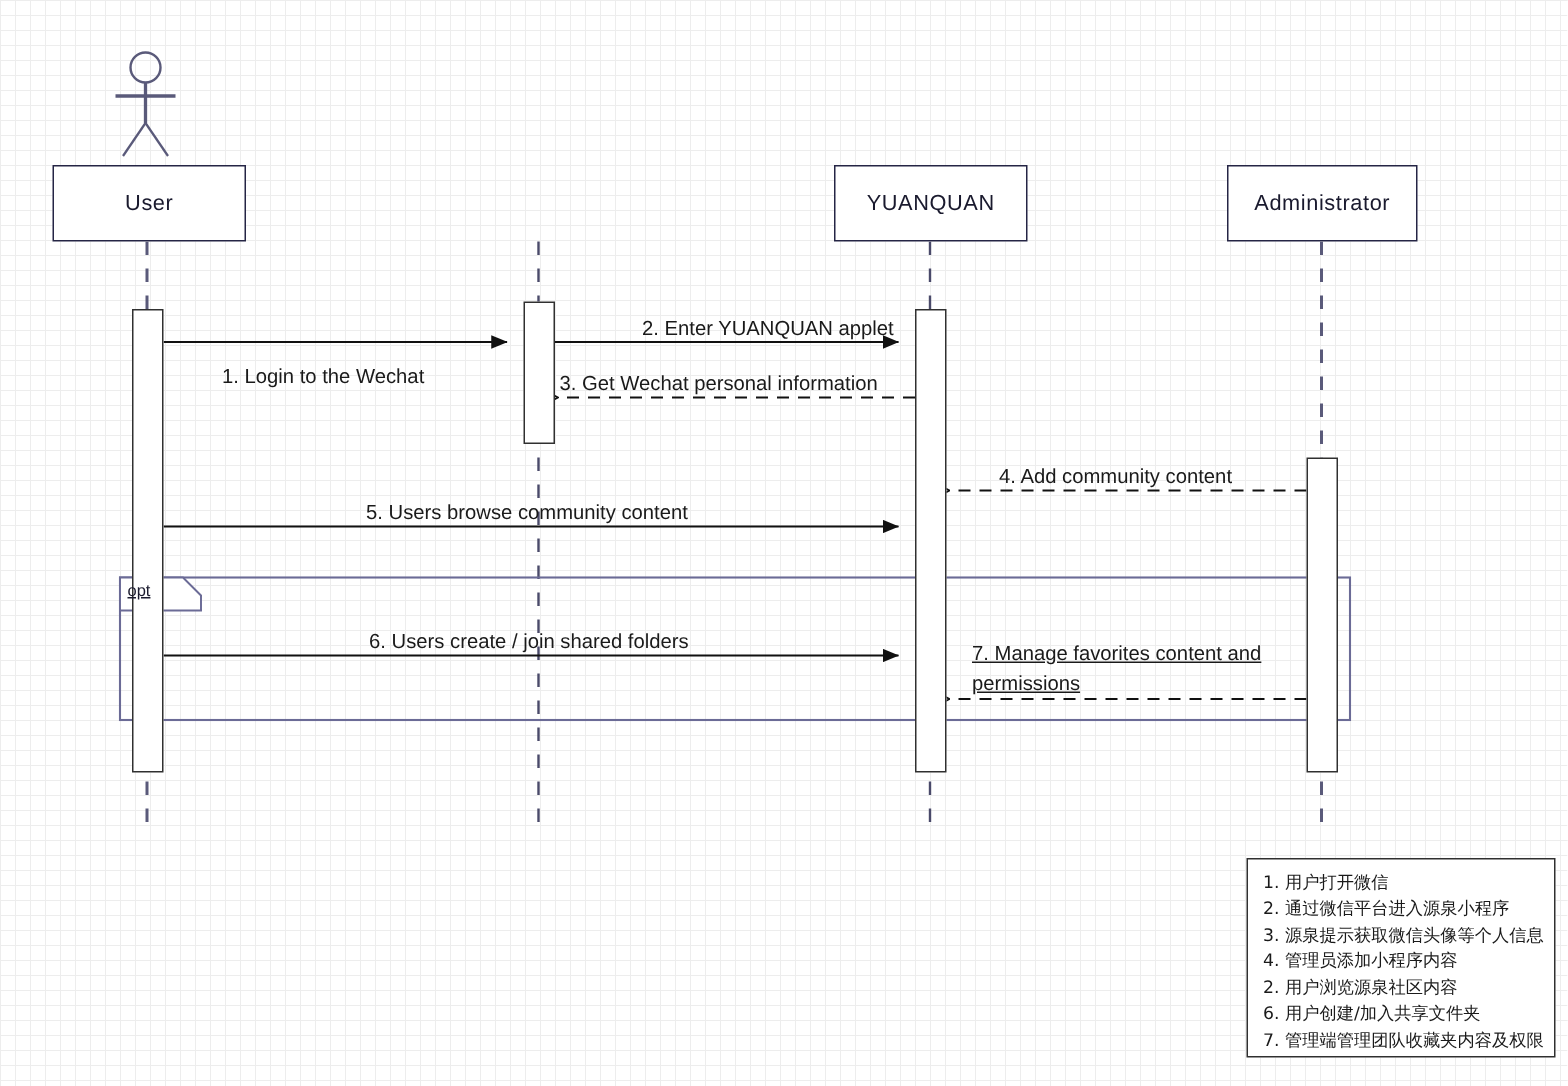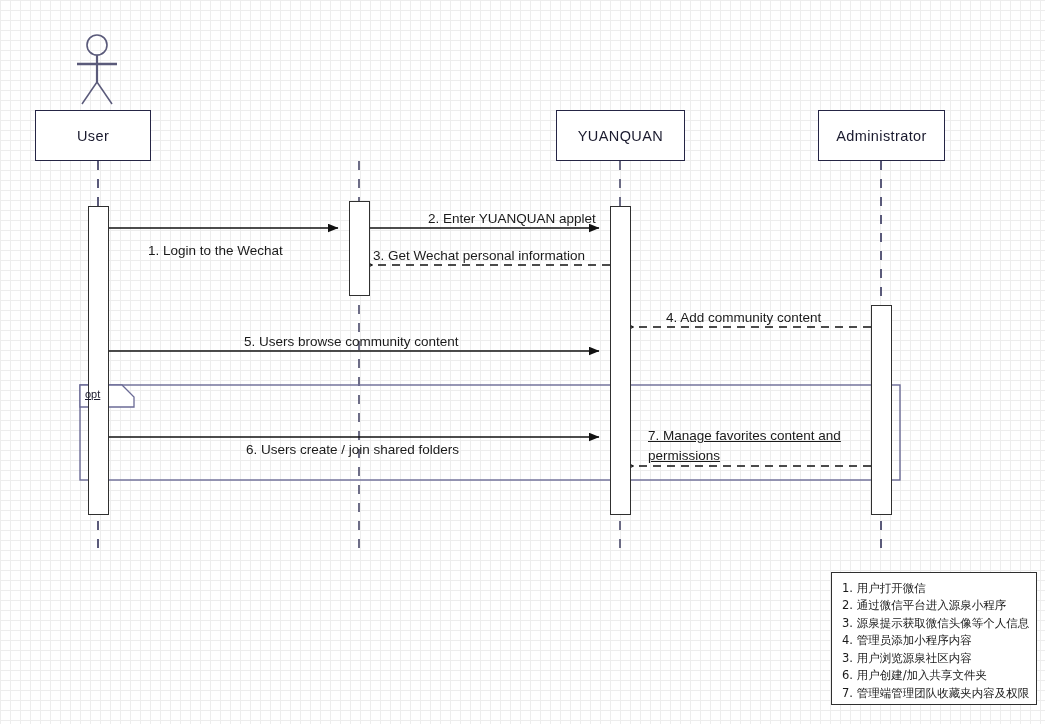--- a/index.html
+++ b/index.html
@@ -133,21 +133,21 @@
     <line x1="109" y1="437" x2="599" y2="437" stroke="#111111" stroke-width="1.4" marker-end="url(#arrowFullRight)"></line>
 
     <line x1="871" y1="466" x2="633" y2="466" stroke="#111111" stroke-width="1.4" stroke-dasharray="8,6" marker-end="url(#arrowOpenLeft)"></line>
   </svg>
 
   <div class="activation" style="left:88px; top:206px; width:21px; height:309px;"></div>
   <div class="activation" style="left:349px; top:201px; width:21px; height:95px;"></div>
   <div class="activation" style="left:610px; top:206px; width:21px; height:309px;"></div>
   <div class="activation" style="left:871px; top:305px; width:21px; height:210px;"></div>
 
-  <div class="lifeline-box" style="left:35px; top:110px; width:116px; height:51px;">
+  <div class="lifeline-box" style="left:35px; top:110px; width:129px; height:51px;">
     <span>User</span>
   </div>
   <div class="lifeline-box" style="left:556px; top:110px; width:129px; height:51px;">
     <span>YUANQUAN</span>
   </div>
   <div class="lifeline-box" style="left:818px; top:110px; width:127px; height:51px;">
     <span>Administrator</span>
   </div>
 
   <div class="frag-label" style="left:85px; top:388px;">opt</div>
@@ -155,27 +155,27 @@
   <div class="msg-label" style="left:148px; top:209px;margin-top:32px;">1. Login to the Wechat</div>
 
   <div class="msg-label" style="left:412px; top:209px;margin-left:16px;">2. Enter YUANQUAN applet</div>
 
   <div class="msg-label" style="left:373px; top:246px;">3. Get Wechat personal information</div>
 
   <div class="msg-label" style="left:666px; top:308px;">4. Add community content</div>
 
   <div class="msg-label" style="left:244px; top:332px;">5. Users browse community content</div>
 
-  <div class="msg-label" style="left:246px; top:418px;margin-top:22px;">6. Users create / join shared folders</div>
+  <div class="msg-label" style="left:246px; top:418px;">6. Users create / join shared folders</div>
 
   <div class="msg-label two-line" style="left:648px; top:426px; width:212px;">7. Manage favorites content and permissions</div>
 
   <div class="legend" style="left:831px; top:572px; width:206px; height:133px;">
     <div class="legend-line">1. 用户打开微信</div>
     <div class="legend-line">2. 通过微信平台进入源泉小程序</div>
     <div class="legend-line">3. 源泉提示获取微信头像等个人信息</div>
     <div class="legend-line">4. 管理员添加小程序内容</div>
-    <div class="legend-line">3. 用户浏览源泉社区内容</div>
+    <div class="legend-line">2. 用户浏览源泉社区内容</div>
     <div class="legend-line">6. 用户创建/加入共享文件夹</div>
     <div class="legend-line">7. 管理端管理团队收藏夹内容及权限</div>
   </div>
 
 </div>
 
 </body></html>

